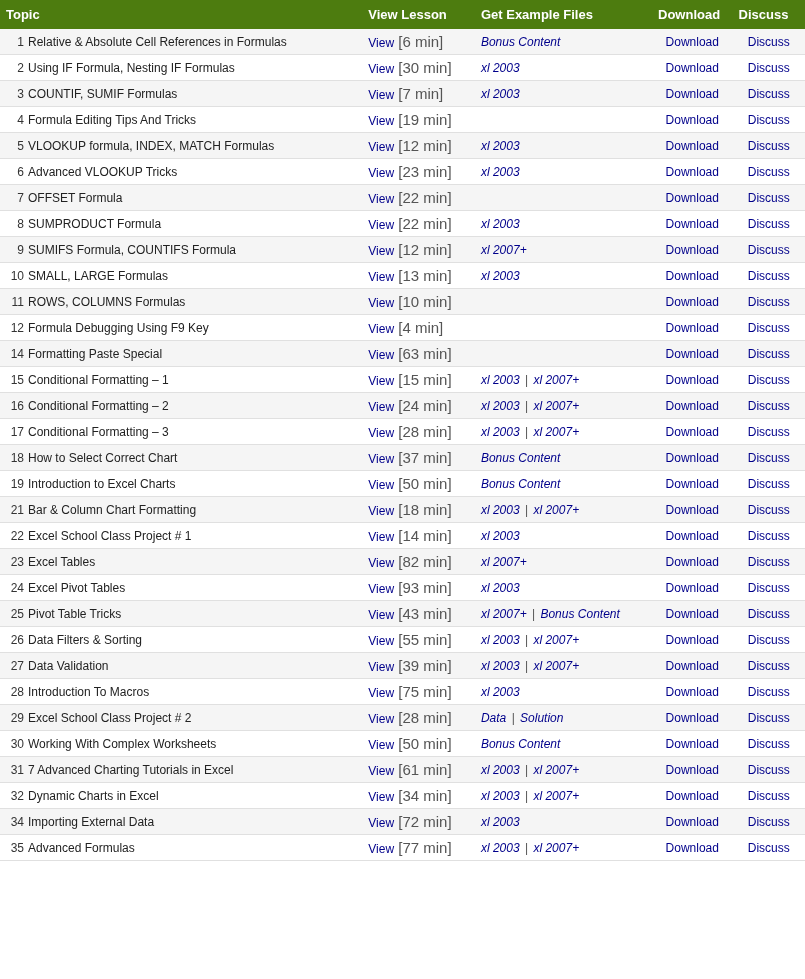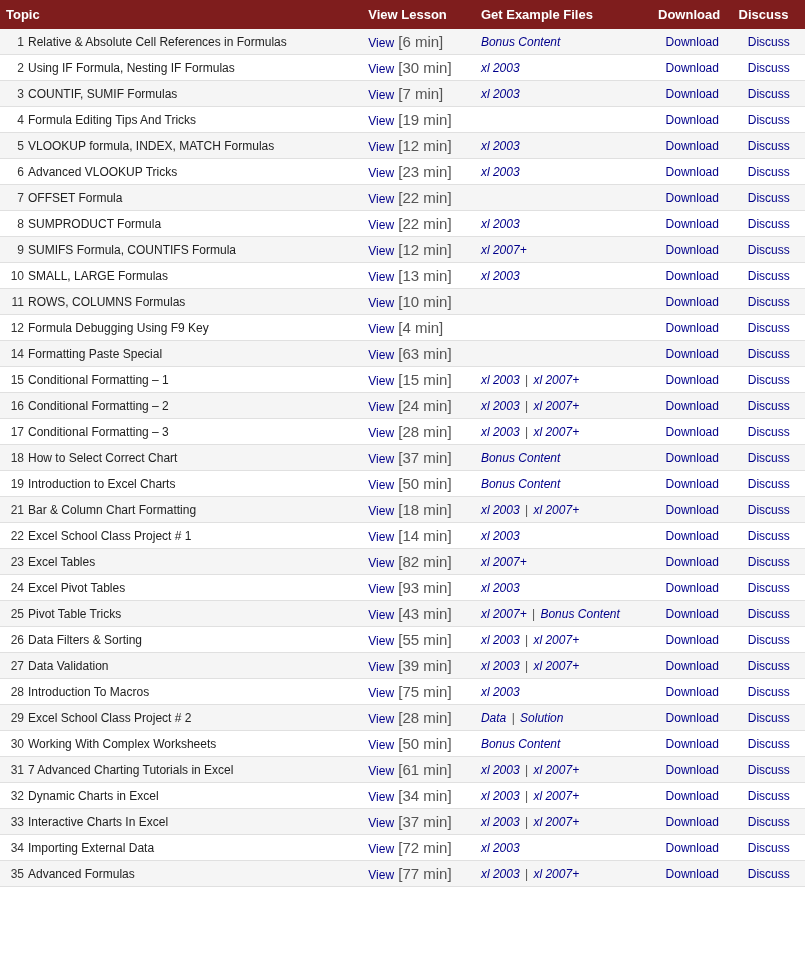--- a/index.html
+++ b/index.html
@@ -1,18 +1,18 @@
 <!DOCTYPE html>
 <html><head>
   <meta charset="utf-8">
   <style>
     * { box-sizing: border-box; margin: 0; padding: 0; }
     body { font-family: Arial, sans-serif; font-size: 12px; background: #fff; }
     table { width: 100%; border-collapse: collapse; }
-    thead tr { background: #7f1d1d; color: #fff; }
+    thead tr { background: #4d7c0f; color: #fff; }
     thead th { padding: 7px 6px; text-align: left; font-weight: bold; font-size: 13px; }
     tbody tr:nth-child(odd) { background: #f5f5f5; }
     tbody tr:nth-child(even) { background: #ffffff; }
     tbody td { padding: 4px 6px; vertical-align: middle; border-bottom: 1px solid #e0e0e0; }
     .row-num { color: #333; width: 18px; display: inline-block; text-align: right; margin-right: 4px; }
     .topic-text { color: #222; }
     a.view-link { color: #00008B; text-decoration: none; }
     .duration { color: #555; font-size: 15px; }
     a.file-link { color: #00008B; text-decoration: none; font-style: italic; }
     a.download-link { color: #00008B; text-decoration: none; }
@@ -244,27 +244,20 @@
         <td class="col-discuss"><a href="#" class="discuss-link">Discuss</a></td>
       </tr>
       <tr>
         <td><span class="row-num">32</span><span class="topic-text">Dynamic Charts in Excel</span></td>
         <td><a href="#" class="view-link">View</a><span class="duration"> [34 min]</span></td>
         <td><a href="#" class="file-link">xl 2003</a><span class="pipe"> | </span><a href="#" class="file-link">xl 2007+</a></td>
         <td class="col-download"><a href="#" class="download-link">Download</a></td>
         <td class="col-discuss"><a href="#" class="discuss-link">Discuss</a></td>
       </tr>
       <tr>
-        <td><span class="row-num">33</span><span class="topic-text">Interactive Charts In Excel</span></td>
-        <td><a href="#" class="view-link">View</a><span class="duration"> [37 min]</span></td>
-        <td><a href="#" class="file-link">xl 2003</a><span class="pipe"> | </span><a href="#" class="file-link">xl 2007+</a></td>
-        <td class="col-download"><a href="#" class="download-link">Download</a></td>
-        <td class="col-discuss"><a href="#" class="discuss-link">Discuss</a></td>
-      </tr>
-      <tr>
         <td><span class="row-num">34</span><span class="topic-text">Importing External Data</span></td>
         <td><a href="#" class="view-link">View</a><span class="duration"> [72 min]</span></td>
         <td><a href="#" class="file-link">xl 2003</a></td>
         <td class="col-download"><a href="#" class="download-link">Download</a></td>
         <td class="col-discuss"><a href="#" class="discuss-link">Discuss</a></td>
       </tr>
       <tr>
         <td><span class="row-num">35</span><span class="topic-text">Advanced Formulas</span></td>
         <td><a href="#" class="view-link">View</a><span class="duration"> [77 min]</span></td>
         <td><a href="#" class="file-link">xl 2003</a><span class="pipe"> | </span><a href="#" class="file-link">xl 2007+</a></td>

